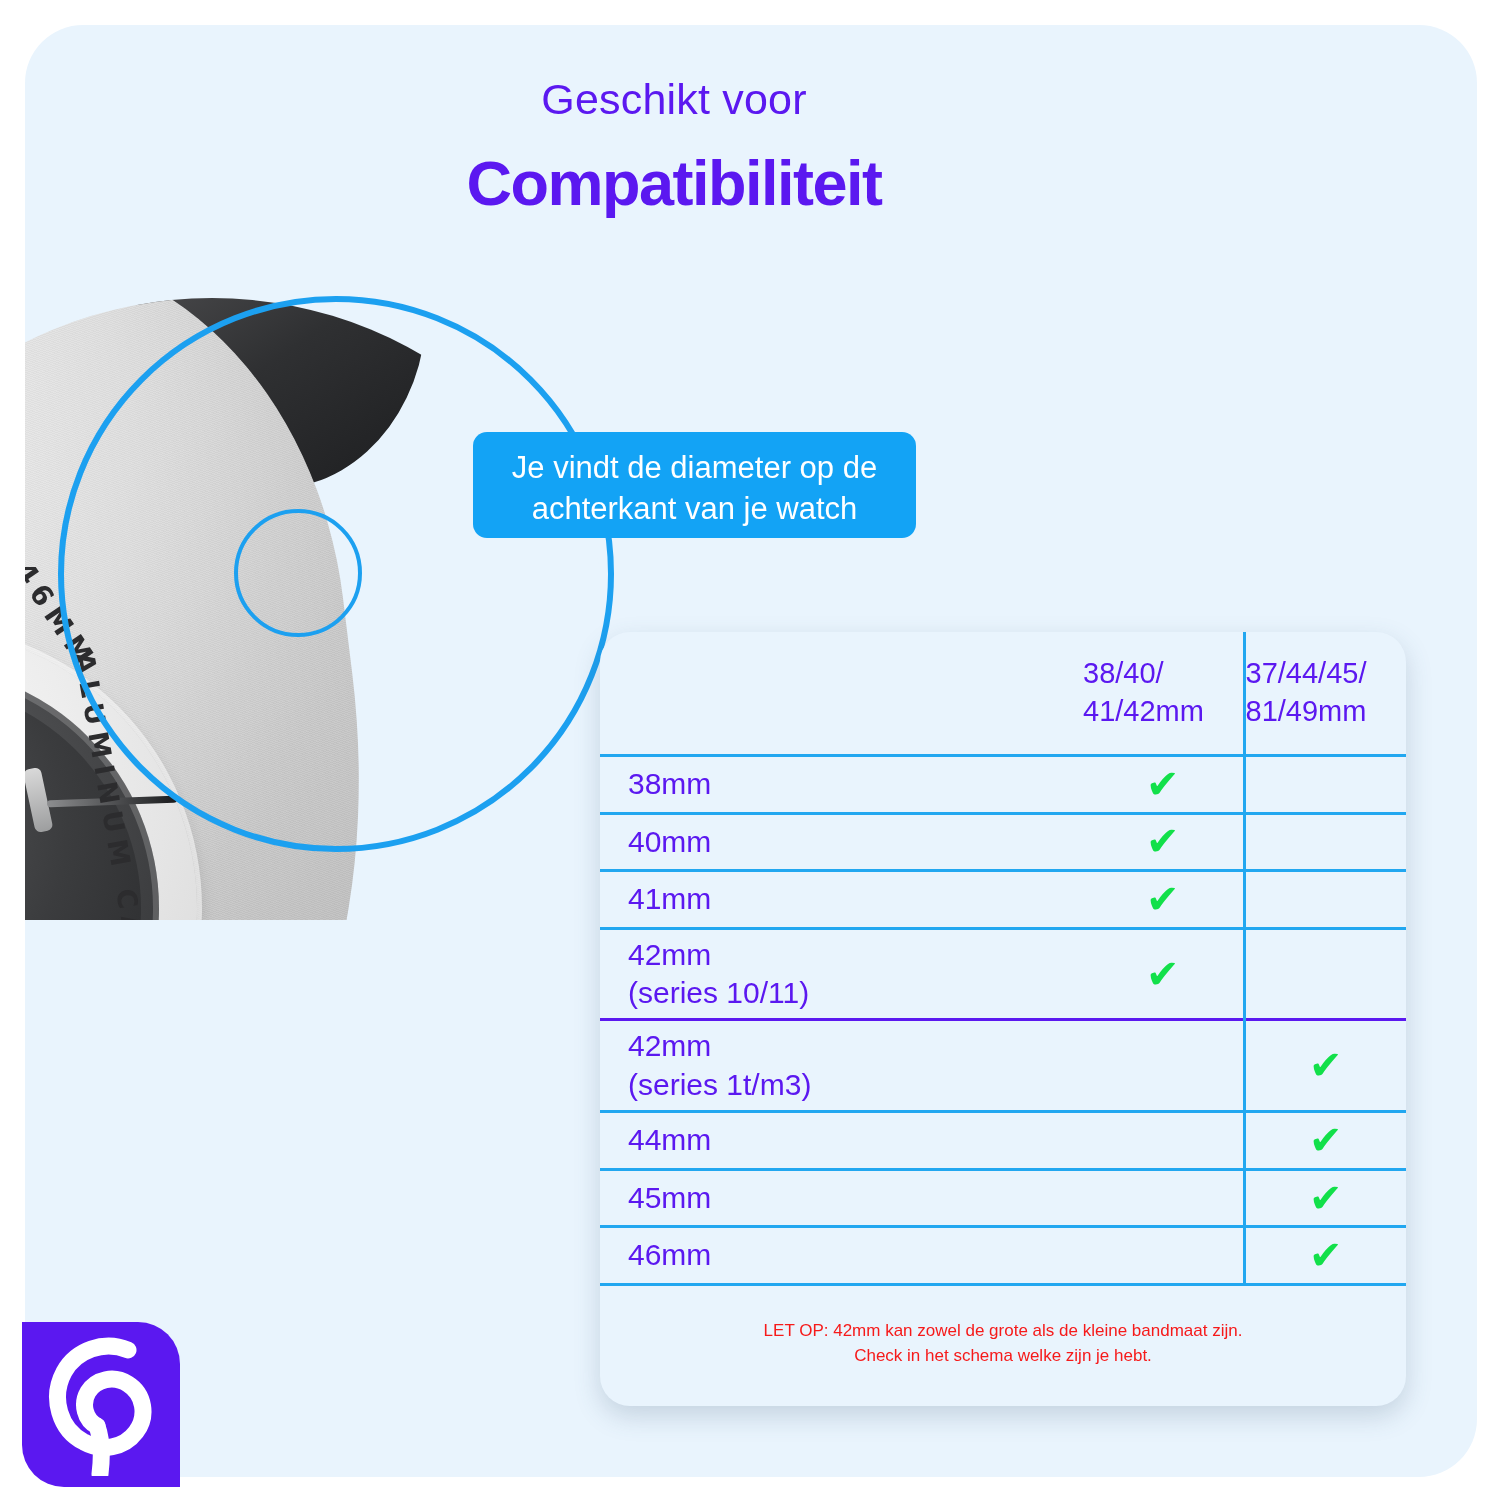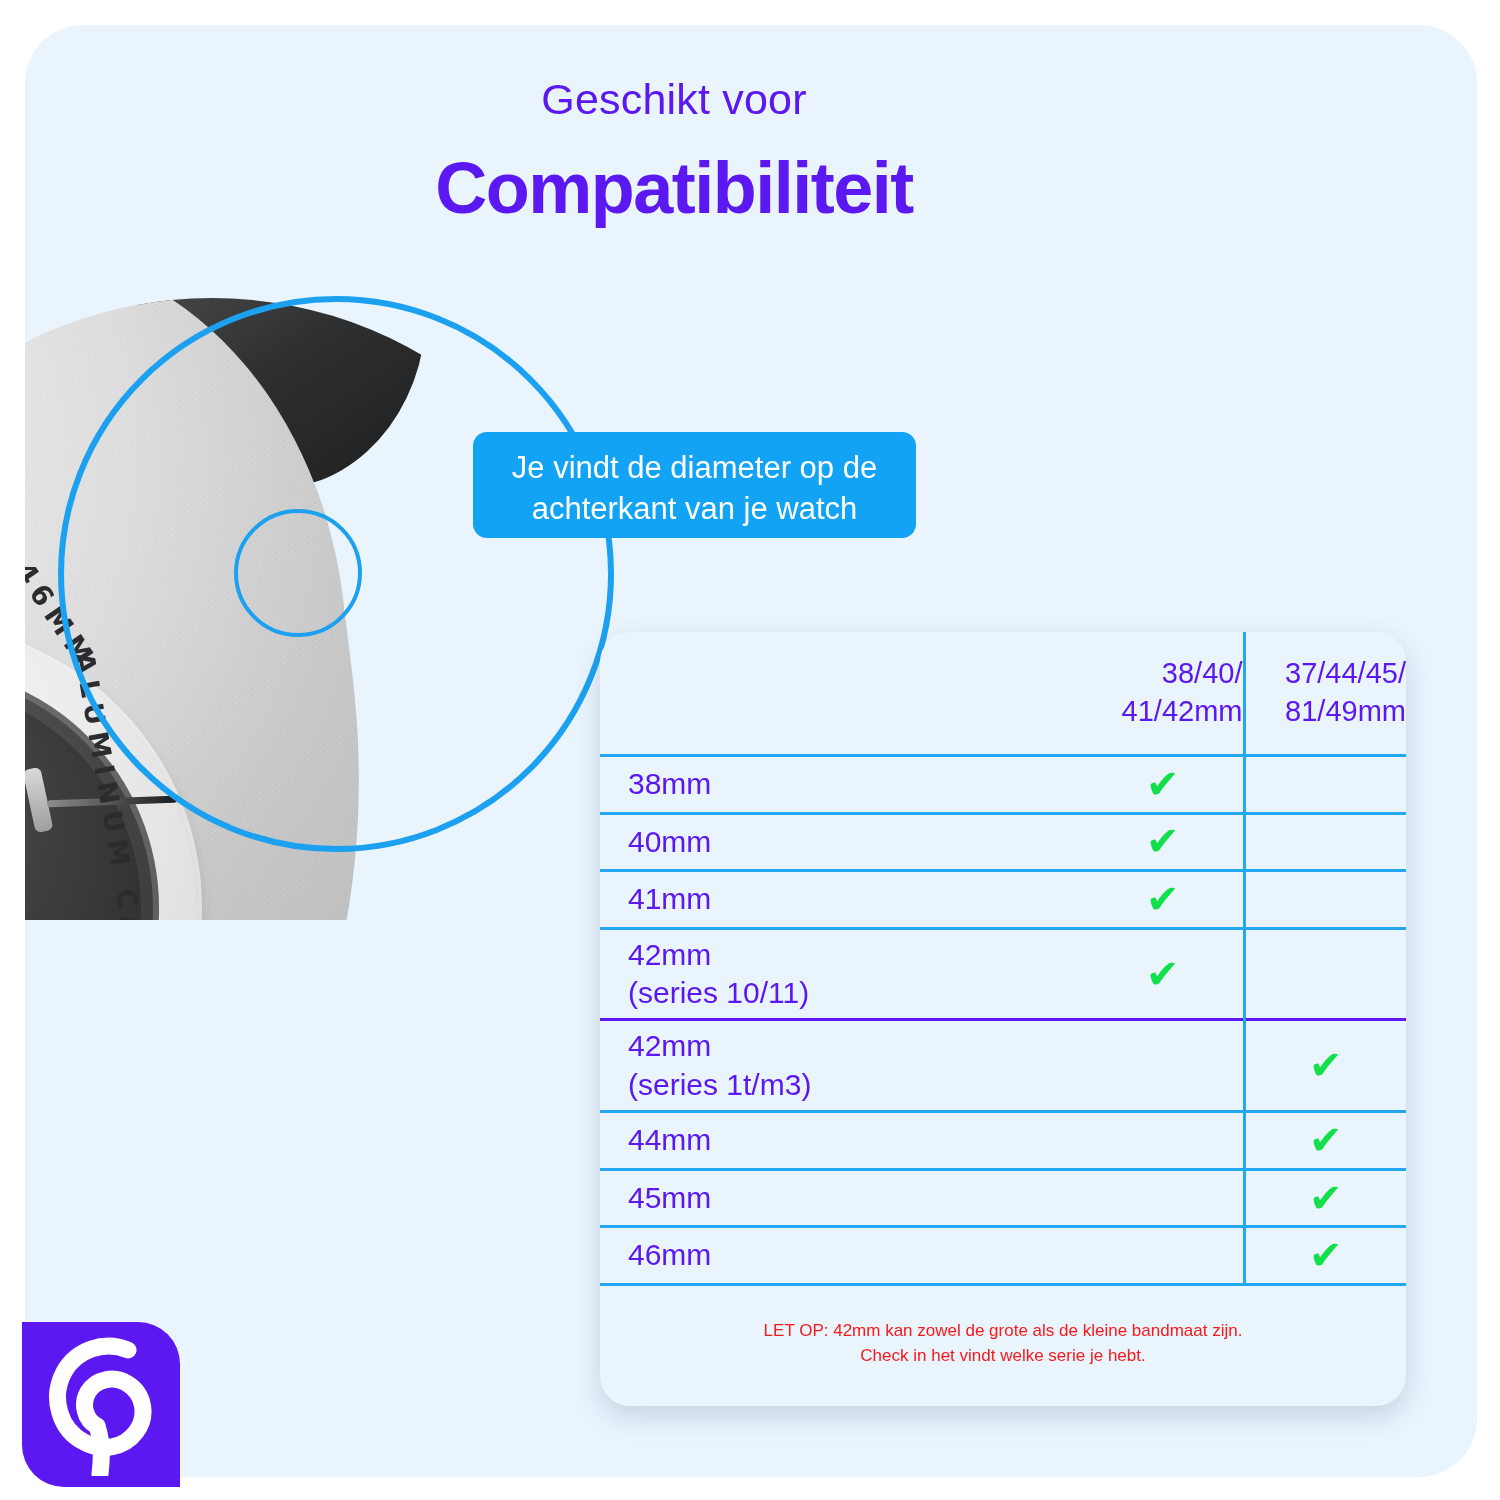--- a/index.html
+++ b/index.html
@@ -21,21 +21,21 @@
   .heading-block{
     position:absolute;left:0;top:78px;width:1348px;text-align:center;
     pointer-events:none;
   }
   .eyebrow{
     font-size:43px;color:#5b18f0;letter-spacing:0.2px;line-height:1;
     font-weight:400;
   }
   .title{
     margin-top:31px;
-    font-size:72px;color:#5b18f0;font-weight:700;line-height:1;
+    font-size:63px;color:#5b18f0;font-weight:700;line-height:1;
     letter-spacing:-1.5px;
   }
 
   
   .photo-wrap{
     position:absolute;left:25px;top:280px;width:600px;height:640px;
     overflow:hidden;
   }
   
   .photo-circle{
@@ -139,21 +139,21 @@
   .tbl{
     width:100%;height:100%;border-collapse:collapse;table-layout:fixed;
   }
   .tbl col.c-label{width:483px;}
   .tbl col.c-a{width:161px;}
   .tbl col.c-b{width:162px;}
 
   .tbl th,.tbl td{padding:0;vertical-align:middle;}
   .hdr-row th{
     height:122px;color:#5b18f0;font-size:29px;font-weight:400;line-height:1.3;
-    text-align:right;
+    text-align:left;
   }
   .hdr-row th.blank{border:none;}
   .vsep{border-left:3px solid #22a7f0;}
 
   .row td{
     height:53px;border-top:3px solid #22a7f0;
     color:#5b18f0;font-size:30px;font-weight:400;
   }
   .row.tall td{height:86px;}
   .row.divider td{border-top:3px solid #5b18f0;}
@@ -282,21 +282,21 @@
           <tr class="row">
             <td class="label"><span>46mm</span></td>
             <td class="mark"></td>
             <td class="mark vsep"><span class="check">✔</span></td>
           </tr>
         </tbody>
       <tfoot>
         <tr class="note-row">
           <td colspan="3">
             <span>LET OP: 42mm kan zowel de grote als de kleine bandmaat zijn.</span><br>
-            <span>Check in het vindt welke serie je hebt.</span>
+            <span>Check in het schema welke zijn je hebt.</span>
           </td>
         </tr>
       </tfoot>
     </table>
   </div>
 
   <div class="logo">
     <svg width="124" height="140" viewBox="0 0 124 140">
       <path d="M88 14 C64 4 36 14 24 36 C10 62 20 94 44 106 C62 116 84 112 96 96 C108 80 104 58 88 48 C74 39 56 43 48 56 C41 68 45 84 57 90" fill="none" stroke="#ffffff" stroke-width="17" stroke-linecap="round"></path>
       <path d="M57 90 C62 104 62 122 60 138" fill="none" stroke="#ffffff" stroke-width="17" stroke-linecap="round"></path>

